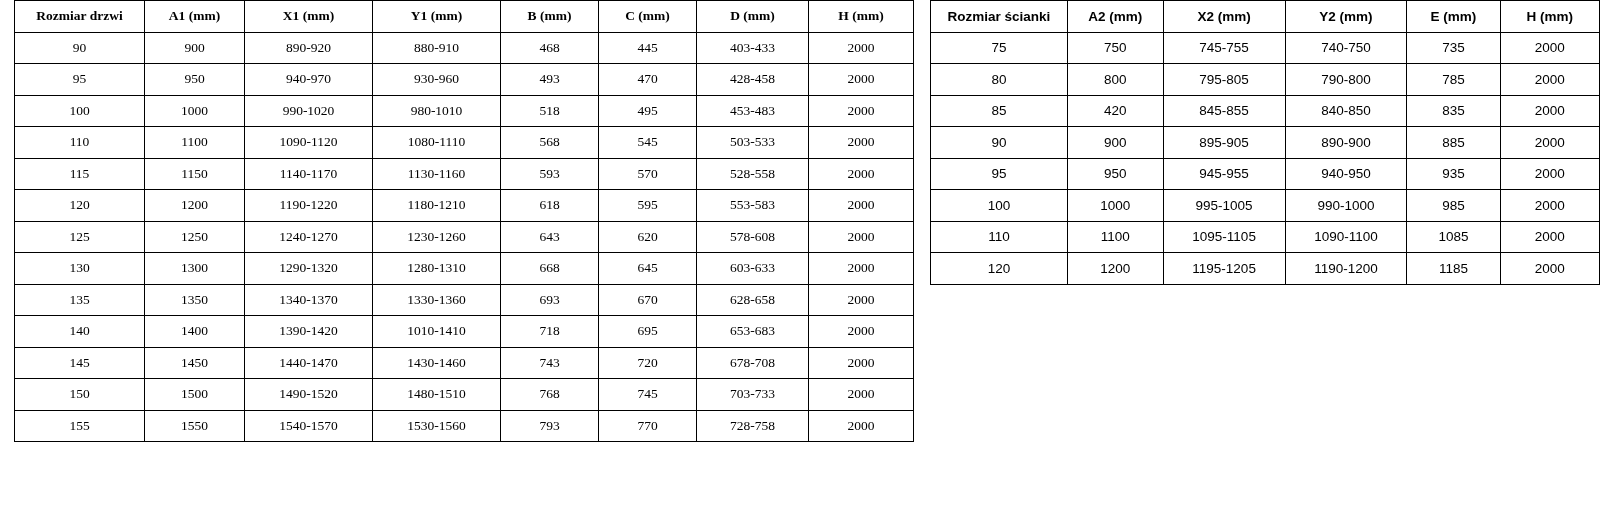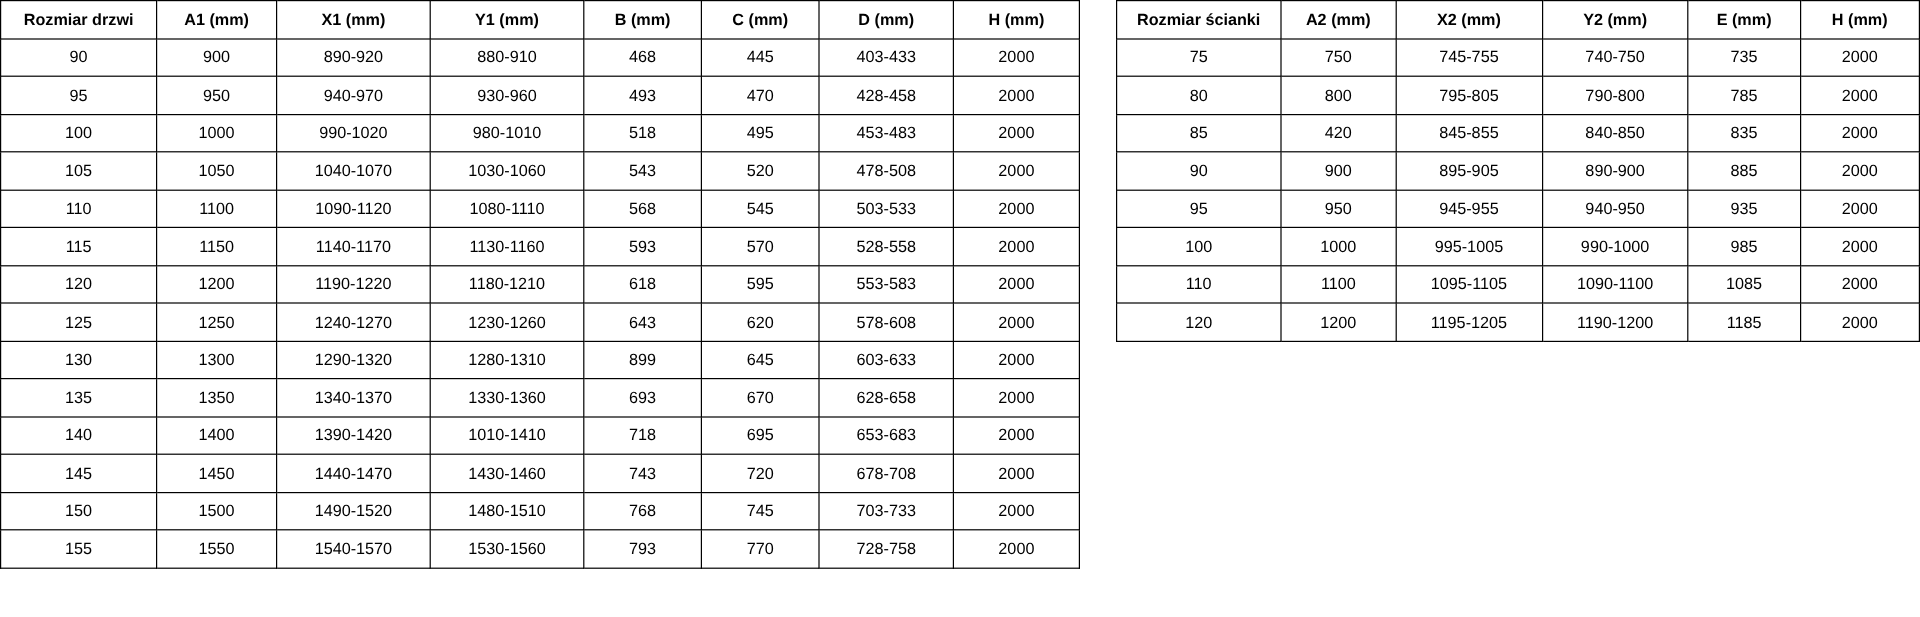--- a/index.html
+++ b/index.html
@@ -16,21 +16,21 @@
   }
   .sheet {
     position: relative;
     width: 1600px;
     height: 514px;
   }
   .table-wrap {
     position: absolute;
     top: 0;
   }
-  #doors-wrap { left: 0; }
+  #doors-wrap { left: 14px; font-family: Liberation Serif, serif; }
   #walls-wrap { left: 930px; }
 
   table {
     border-collapse: collapse;
     table-layout: fixed;
   }
   th, td {
     border: 1px solid #000000;
     text-align: center;
     vertical-align: middle;
@@ -118,30 +118,20 @@
             <td>100</td>
             <td>1000</td>
             <td>990-1020</td>
             <td>980-1010</td>
             <td>518</td>
             <td>495</td>
             <td>453-483</td>
             <td>2000</td>
           </tr>
           <tr>
-            <td>105</td>
-            <td>1050</td>
-            <td>1040-1070</td>
-            <td>1030-1060</td>
-            <td>543</td>
-            <td>520</td>
-            <td>478-508</td>
-            <td>2000</td>
-          </tr>
-          <tr>
             <td>110</td>
             <td>1100</td>
             <td>1090-1120</td>
             <td>1080-1110</td>
             <td>568</td>
             <td>545</td>
             <td>503-533</td>
             <td>2000</td>
           </tr>
           <tr>
@@ -172,21 +162,21 @@
             <td>643</td>
             <td>620</td>
             <td>578-608</td>
             <td>2000</td>
           </tr>
           <tr>
             <td>130</td>
             <td>1300</td>
             <td>1290-1320</td>
             <td>1280-1310</td>
-            <td>899</td>
+            <td>668</td>
             <td>645</td>
             <td>603-633</td>
             <td>2000</td>
           </tr>
           <tr>
             <td>135</td>
             <td>1350</td>
             <td>1340-1370</td>
             <td>1330-1360</td>
             <td>693</td>

